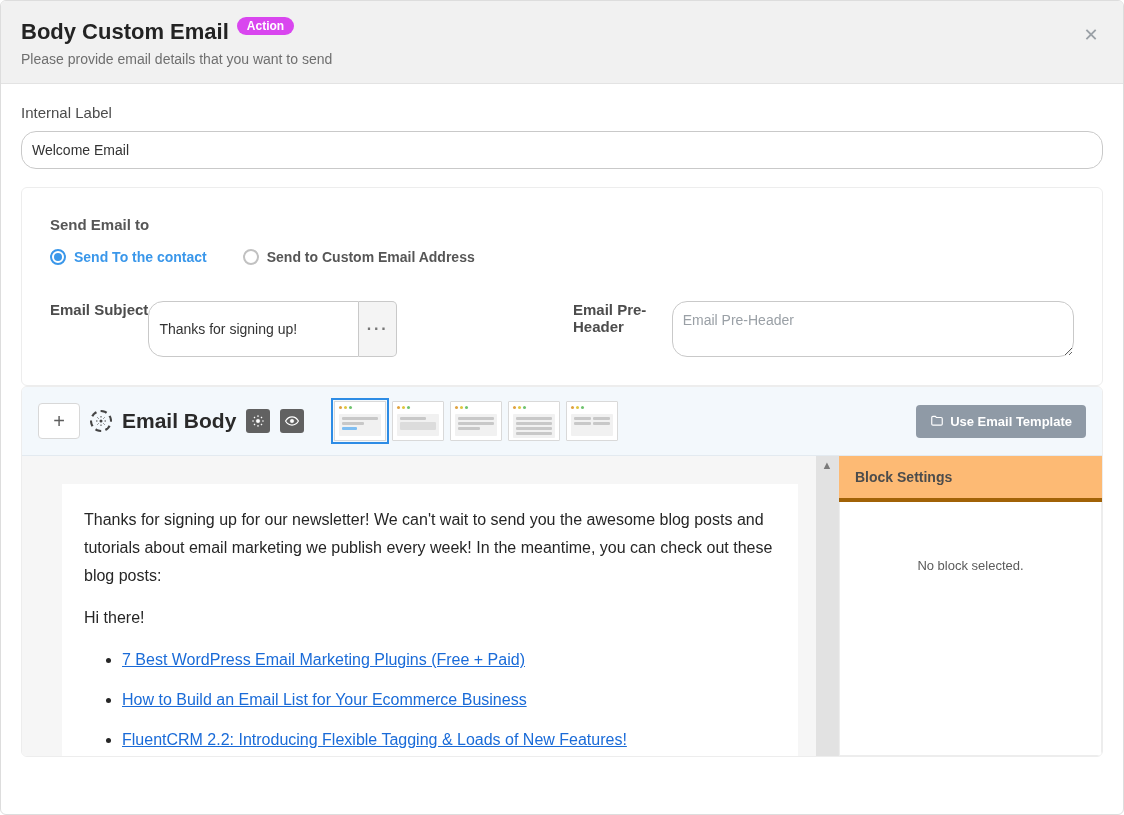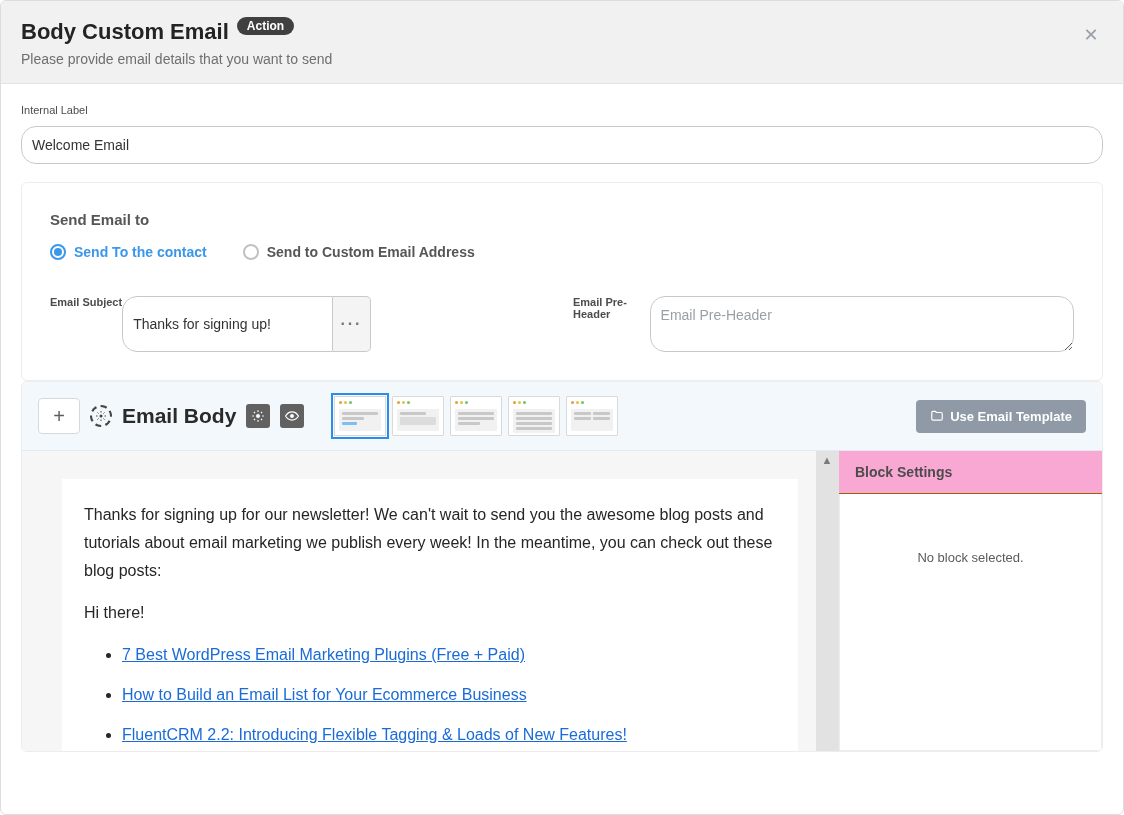--- a/index.html
+++ b/index.html
@@ -8,31 +8,31 @@
     width:1124px; height:815px; border:1px solid #ddd; border-radius:6px; overflow:hidden;
     display:flex; flex-direction:column;
   }
   .modal-header {
     background:#f1f1f1; padding:18px 20px 16px 20px; border-bottom:1px solid #e3e3e3;
     position:relative;
   }
   .title-row { display:flex; align-items:center; gap:8px; }
   .modal-title { font-size:22px; font-weight:700; color:#232323; }
   .badge {
-    background:#404040; color:#fff; font-size:12px; font-weight:600;
+    background:#d946ef; color:#fff; font-size:12px; font-weight:600;
     padding:2px 10px; border-radius:10px; position:relative; top:-6px;
   }
   .subtitle { margin-top:6px; font-size:14px; color:#6f6f6f; }
   .close-btn {
     position:absolute; top:22px; right:20px; width:24px; height:24px;
     display:flex; align-items:center; justify-content:center;
     color:#9aa0a6; cursor:pointer; font-size:18px; background:transparent; border:none;
   }
   .content-area { overflow:auto; flex:1; padding:20px; }
-  .field-label { font-size:11px; color:#4c4c4c; margin-bottom:10px; }
+  .field-label { font-size:15px; color:#4c4c4c; margin-bottom:10px; }
   .text-input {
     width:100%; padding:10px 10px; border:1px solid #c9c9c9; border-radius:15px;
     font-size:14px; color:#333;
   }
   .card {
     border:1px solid #ededed; border-radius:6px; padding:28px; margin-top:18px;
   }
   .section-label { font-size:15px; font-weight:600; color:#565656; margin-bottom:16px; }
   .radio-row { display:flex; gap:36px; align-items:center; }
   .radio-item { display:flex; align-items:center; gap:8px; cursor:pointer; font-size:14px; }
@@ -119,22 +119,22 @@
   }
   .canvas p { margin:0 0 14px 0; }
   .canvas ul { margin:0; padding-left:38px; }
   .canvas ul li { margin-bottom:12px; }
   .canvas a { color:#1a6bd8; text-decoration:underline; }
 
   .sidebar {
     width:264px; border-left:1px solid #e3e3e3; display:flex; flex-direction:column;
   }
   .sidebar-header {
-    background:#f9a8d4; padding:13px 16px; font-size:14px; font-weight:600; color:#4c4c4c;
-    border-bottom:1px solid #a16207;
+    background:#fdba74; padding:13px 16px; font-size:14px; font-weight:600; color:#4c4c4c;
+    border-bottom:4px solid #a16207;
   }
   .sidebar-body {
     flex:1; background:#fff; display:flex; align-items:flex-start; justify-content:center;
     padding-top:56px; font-size:13px; color:#5b5b5b;
     border:1px solid #ededed; border-top:none; margin:0;
   }
 </style>
 </head>
 <body>
 

